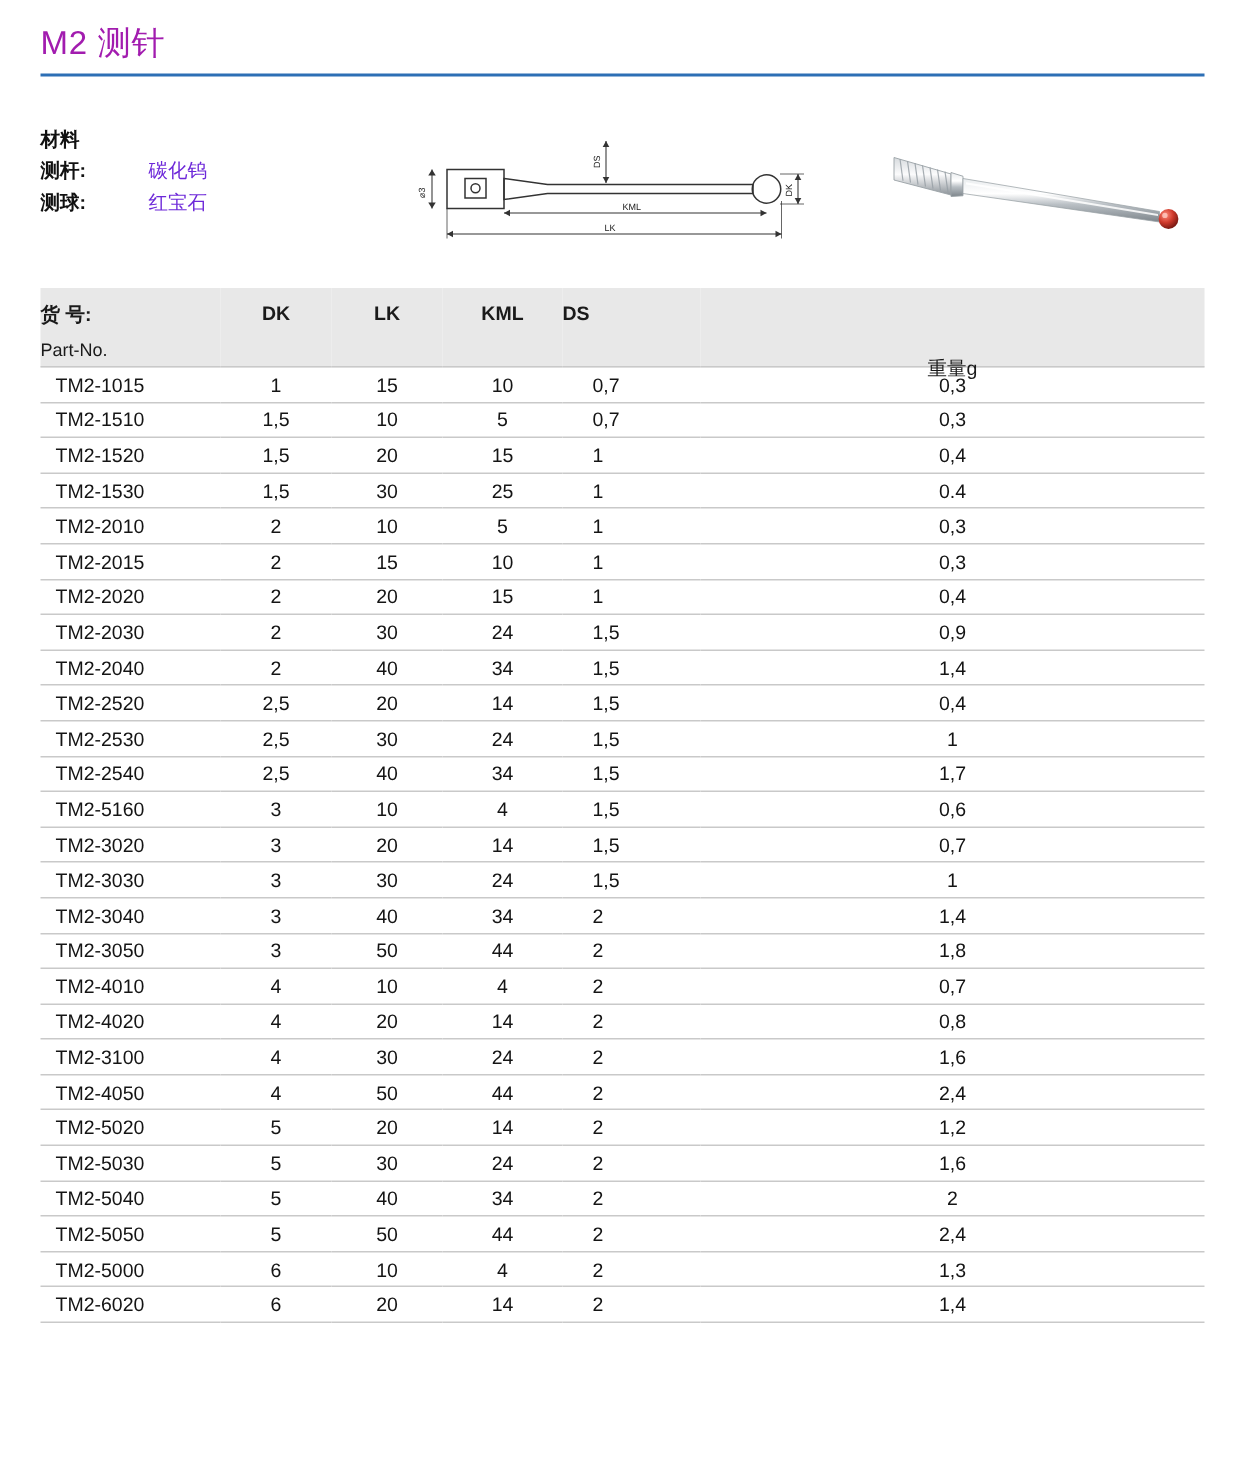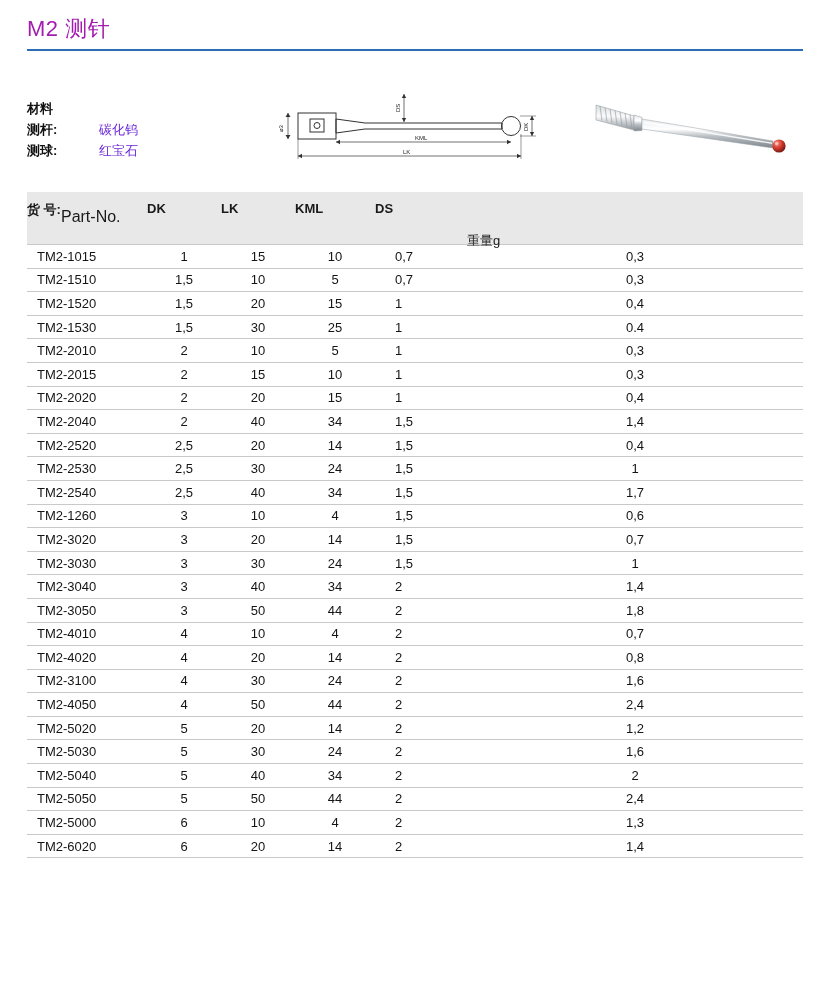--- a/index.html
+++ b/index.html
@@ -30,21 +30,21 @@
     left: 27px;
     top: 49px;
     width: 776px;
     height: 2px;
     background: #2d6fb5;
   }
   
   .material {
     position: absolute;
     left: 27px;
-    top: 100px;
+    top: 84px;
     font-size: 13px;
     color: #1a1a1a;
   }
   .material .row {
     display: flex;
     align-items: baseline;
     height: 21px;
   }
   .material .lbl {
     font-weight: bold;
@@ -86,27 +86,27 @@
     background: #e8e8e8;
     font-weight: bold;
     text-align: center;
     padding: 0;
     border: none;
     vertical-align: top;
   }
   .thead-cell {
     height: 52px;
     display: flex;
-    flex-direction: row;
+    flex-direction: column;
     justify-content: flex-start;
     padding-top: 9px;
   }
   .thead-cell .sub {
     font-weight: normal;
-    font-size: 16px;
+    font-size: 12px;
     padding-top: 7px;
   }
   th.col-part { width: 120px; text-align: left; padding-left: 10px; }
   th.col-dk   { width: 74px; }
   th.col-lk   { width: 74px; }
   th.col-kml  { width: 80px; }
   th.col-ds   { width: 92px; text-align: left; }
   th.col-w    { width: 336px; }
   th.col-part .thead-cell { align-items: flex-start; }
   th.col-ds .thead-cell  { align-items: flex-start; }
@@ -324,20 +324,28 @@
           </tr>
           <tr>
             <td class="part">TM2-2020</td>
             <td class="dk">2</td>
             <td class="lk">20</td>
             <td class="kml">15</td>
             <td class="ds">1</td>
             <td class="weight">0,4</td>
           </tr>
           <tr>
+            <td class="part">TM2-2030</td>
+            <td class="dk">2</td>
+            <td class="lk">30</td>
+            <td class="kml">24</td>
+            <td class="ds">1,5</td>
+            <td class="weight">0,9</td>
+          </tr>
+          <tr>
             <td class="part">TM2-2040</td>
             <td class="dk">2</td>
             <td class="lk">40</td>
             <td class="kml">34</td>
             <td class="ds">1,5</td>
             <td class="weight">1,4</td>
           </tr>
           <tr>
             <td class="part">TM2-2520</td>
             <td class="dk">2,5</td>
@@ -356,21 +364,21 @@
           </tr>
           <tr>
             <td class="part">TM2-2540</td>
             <td class="dk">2,5</td>
             <td class="lk">40</td>
             <td class="kml">34</td>
             <td class="ds">1,5</td>
             <td class="weight">1,7</td>
           </tr>
           <tr>
-            <td class="part">TM2-1260</td>
+            <td class="part">TM2-5160</td>
             <td class="dk">3</td>
             <td class="lk">10</td>
             <td class="kml">4</td>
             <td class="ds">1,5</td>
             <td class="weight">0,6</td>
           </tr>
           <tr>
             <td class="part">TM2-3020</td>
             <td class="dk">3</td>
             <td class="lk">20</td>

